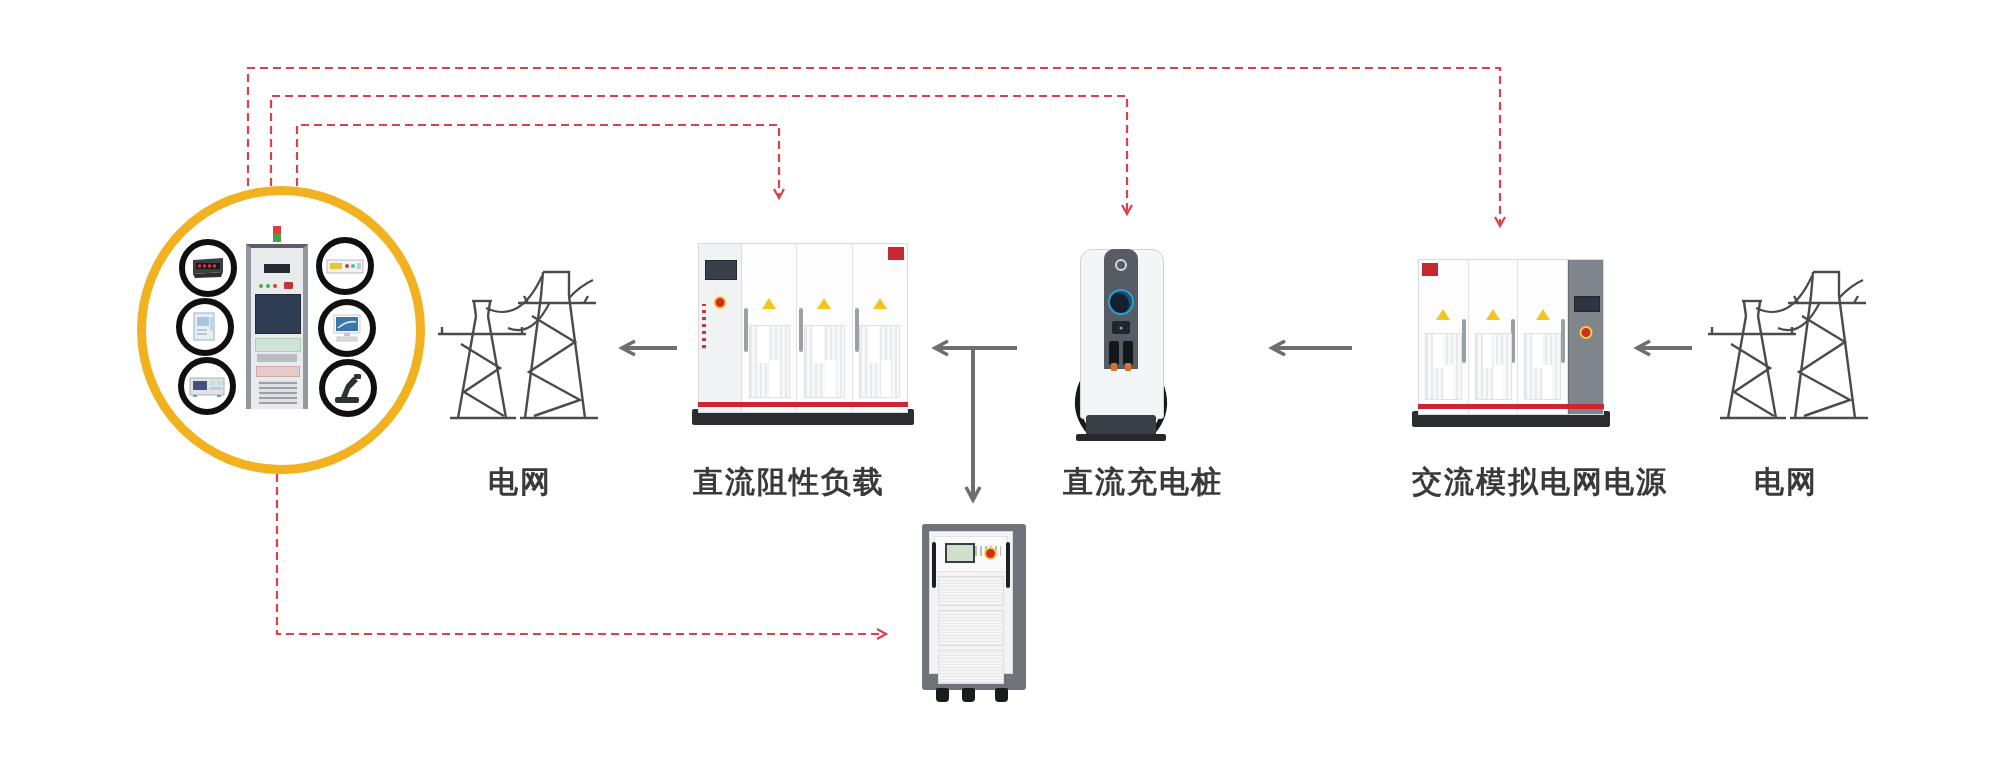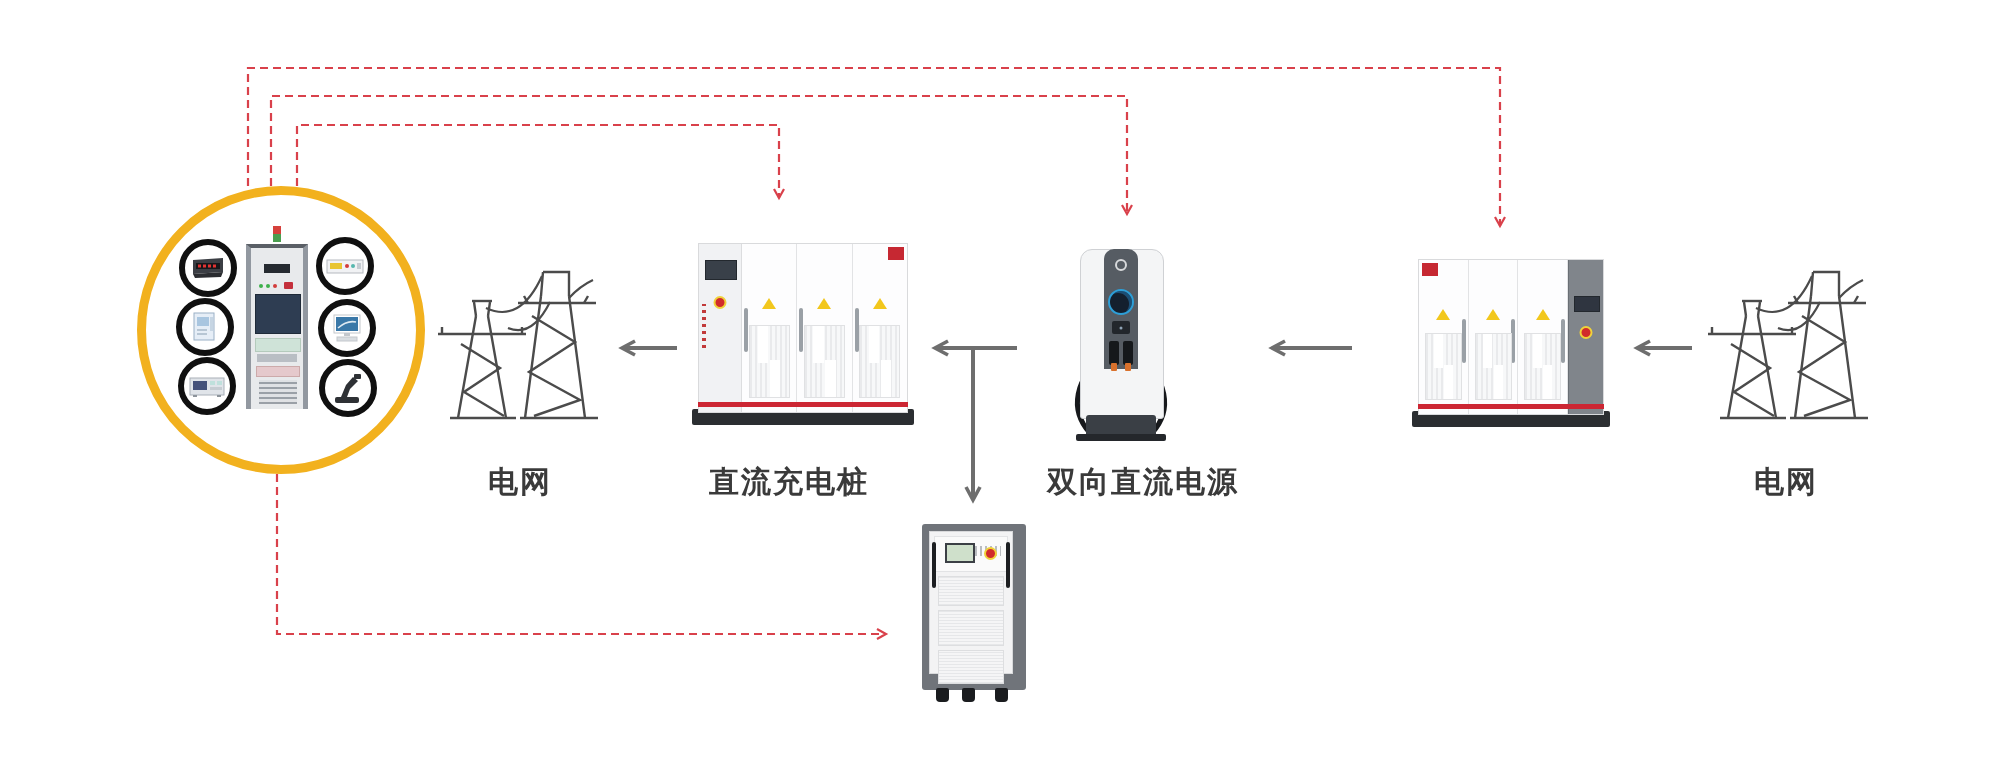--- a/index.html
+++ b/index.html
@@ -338,17 +338,18 @@
       <div class="load-mesh" style="top:44px;height:28px"></div>
       <div class="load-mesh" style="top:78px;height:34px"></div>
       <div class="load-mesh" style="top:118px;height:32px"></div>
     </div>
     <div class="load-cast" style="left:14px"></div>
     <div class="load-cast" style="left:40px"></div>
     <div class="load-cast" style="right:18px"></div>
   </div>
 
   <div class="label" style="left:520px;top:462px">电网</div>
-  <div class="label" style="left:789px;top:462px">直流充电桩</div>
-  <div class="label" style="left:1143px;top:462px">双向直流电源</div>
+  <div class="label" style="left:789px;top:462px">直流阻性负载</div>
+  <div class="label" style="left:1143px;top:462px">直流充电桩</div>
+  <div class="label" style="left:1540px;top:462px">交流模拟电网电源</div>
   <div class="label" style="left:1786px;top:462px">电网</div>
 
 </div>
 
 </body></html>

